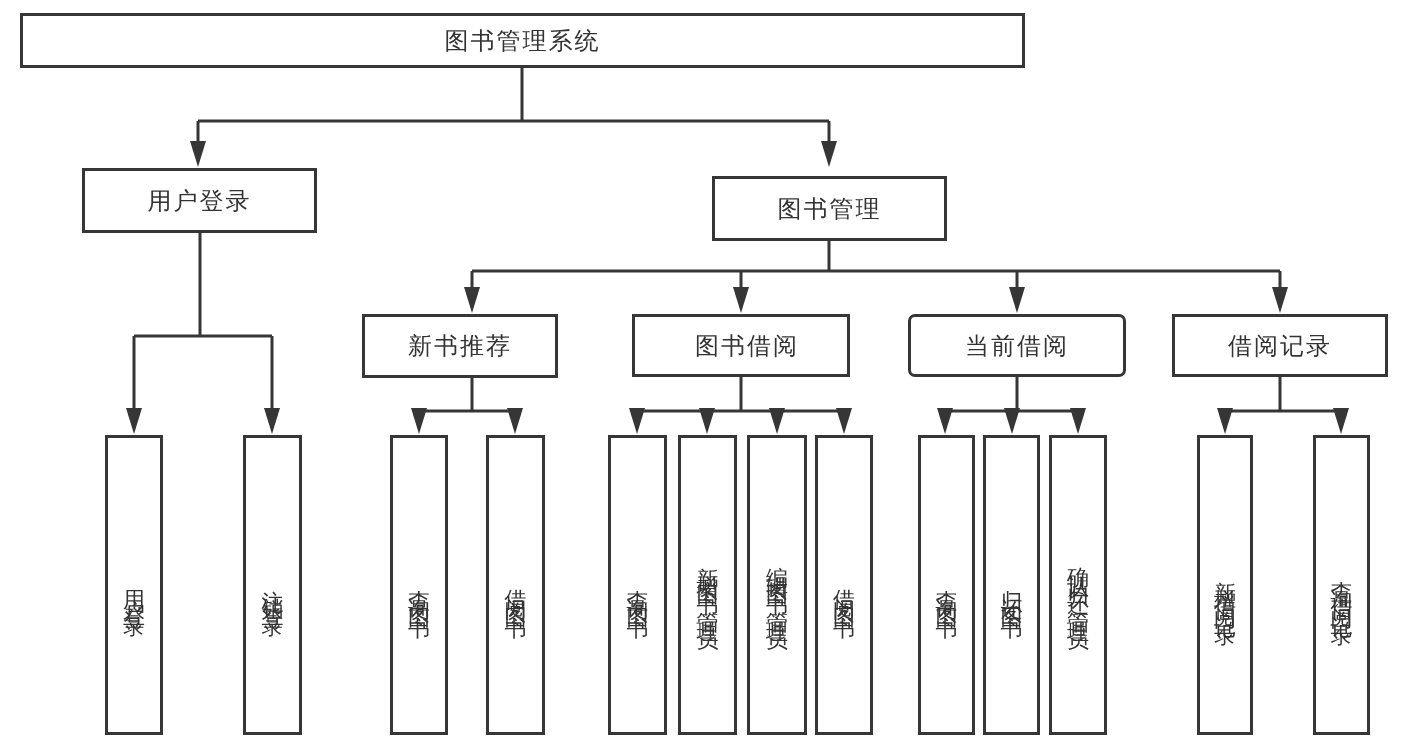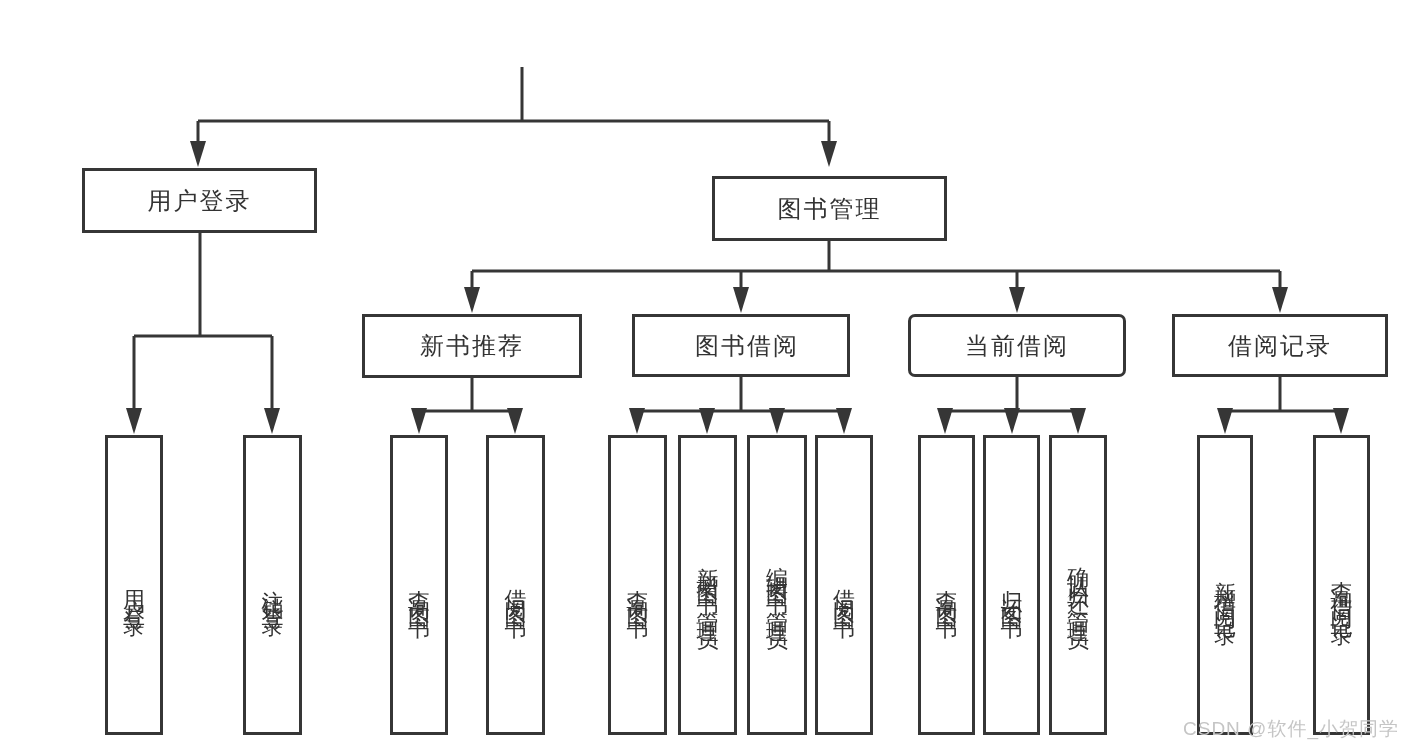--- a/index.html
+++ b/index.html
@@ -90,29 +90,32 @@
     <polygon points="699,408 715,408 707,434"></polygon>
     <polygon points="769,408 785,408 777,434"></polygon>
     <polygon points="836,408 852,408 844,434"></polygon>
     <polygon points="937,408 953,408 945,434"></polygon>
     <polygon points="1004,408 1020,408 1012,434"></polygon>
     <polygon points="1070,408 1086,408 1078,434"></polygon>
     <polygon points="1217,408 1233,408 1225,434"></polygon>
     <polygon points="1333,408 1349,408 1341,434"></polygon>
   </svg>
 
+  <div class="box" style="left:20px;top:13px;width:1005px;height:55px;">
+    <span class="hlabel">图书管理系统</span>
+  </div>
 
   <div class="box" style="left:82px;top:168px;width:235px;height:65px;">
     <span class="hlabel">用户登录</span>
   </div>
   <div class="box" style="left:712px;top:176px;width:235px;height:65px;">
     <span class="hlabel">图书管理</span>
   </div>
 
-  <div class="box" style="left:362px;top:314px;width:220px;height:64px;">
+  <div class="box" style="left:362px;top:314px;width:196px;height:64px;">
     <span class="hlabel">新书推荐</span>
   </div>
   <div class="box" style="left:632px;top:314px;width:218px;height:63px;padding-left:12px;">
     <span class="hlabel">图书借阅</span>
   </div>
   <div class="box" style="left:908px;top:314px;width:218px;height:63px;border-radius:7px;">
     <span class="hlabel">当前借阅</span>
   </div>
   <div class="box" style="left:1172px;top:314px;width:216px;height:63px;">
     <span class="hlabel">借阅记录</span>
@@ -155,15 +158,14 @@
     <span class="vlabel">确认归还（管理员）</span>
   </div>
 
   <div class="box vbox" style="left:1197px;width:56px;">
     <span class="vlabel">新增借阅记录</span>
   </div>
   <div class="box vbox" style="left:1313px;width:57px;">
     <span class="vlabel">查询借阅记录</span>
   </div>
 
-  <div id="watermark">CSDN @软件_小贺同学</div>
 
 </div>
 
 </body></html>

